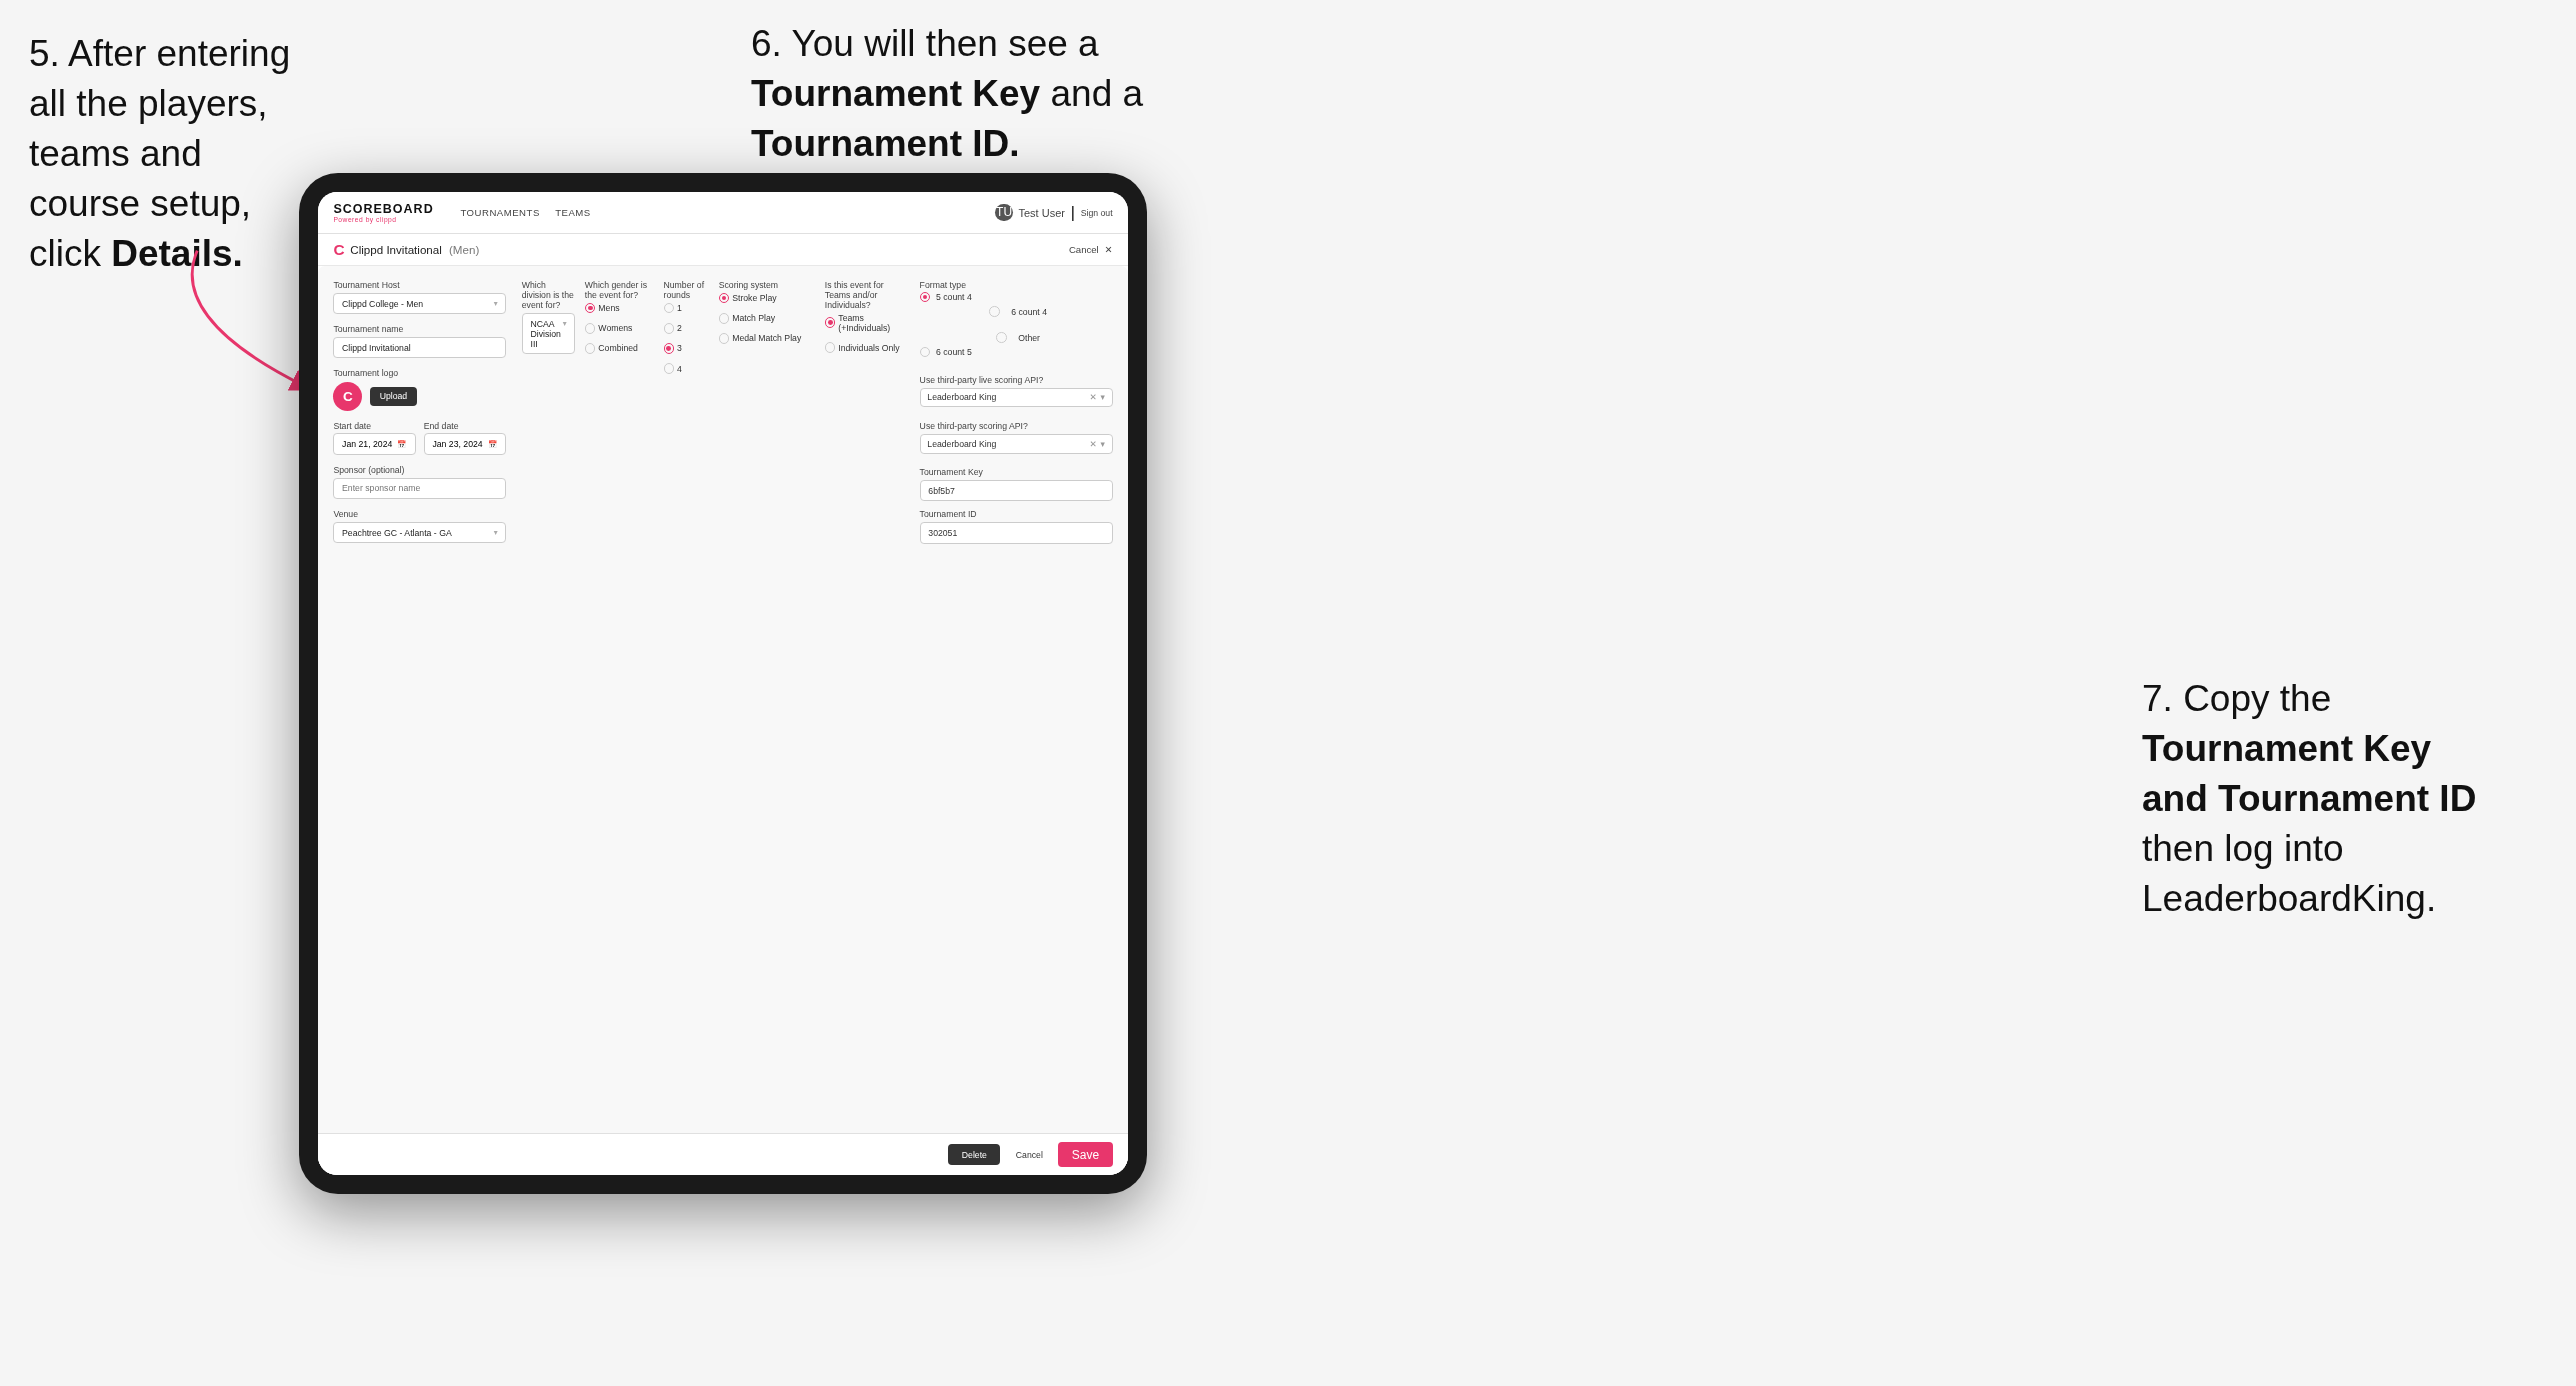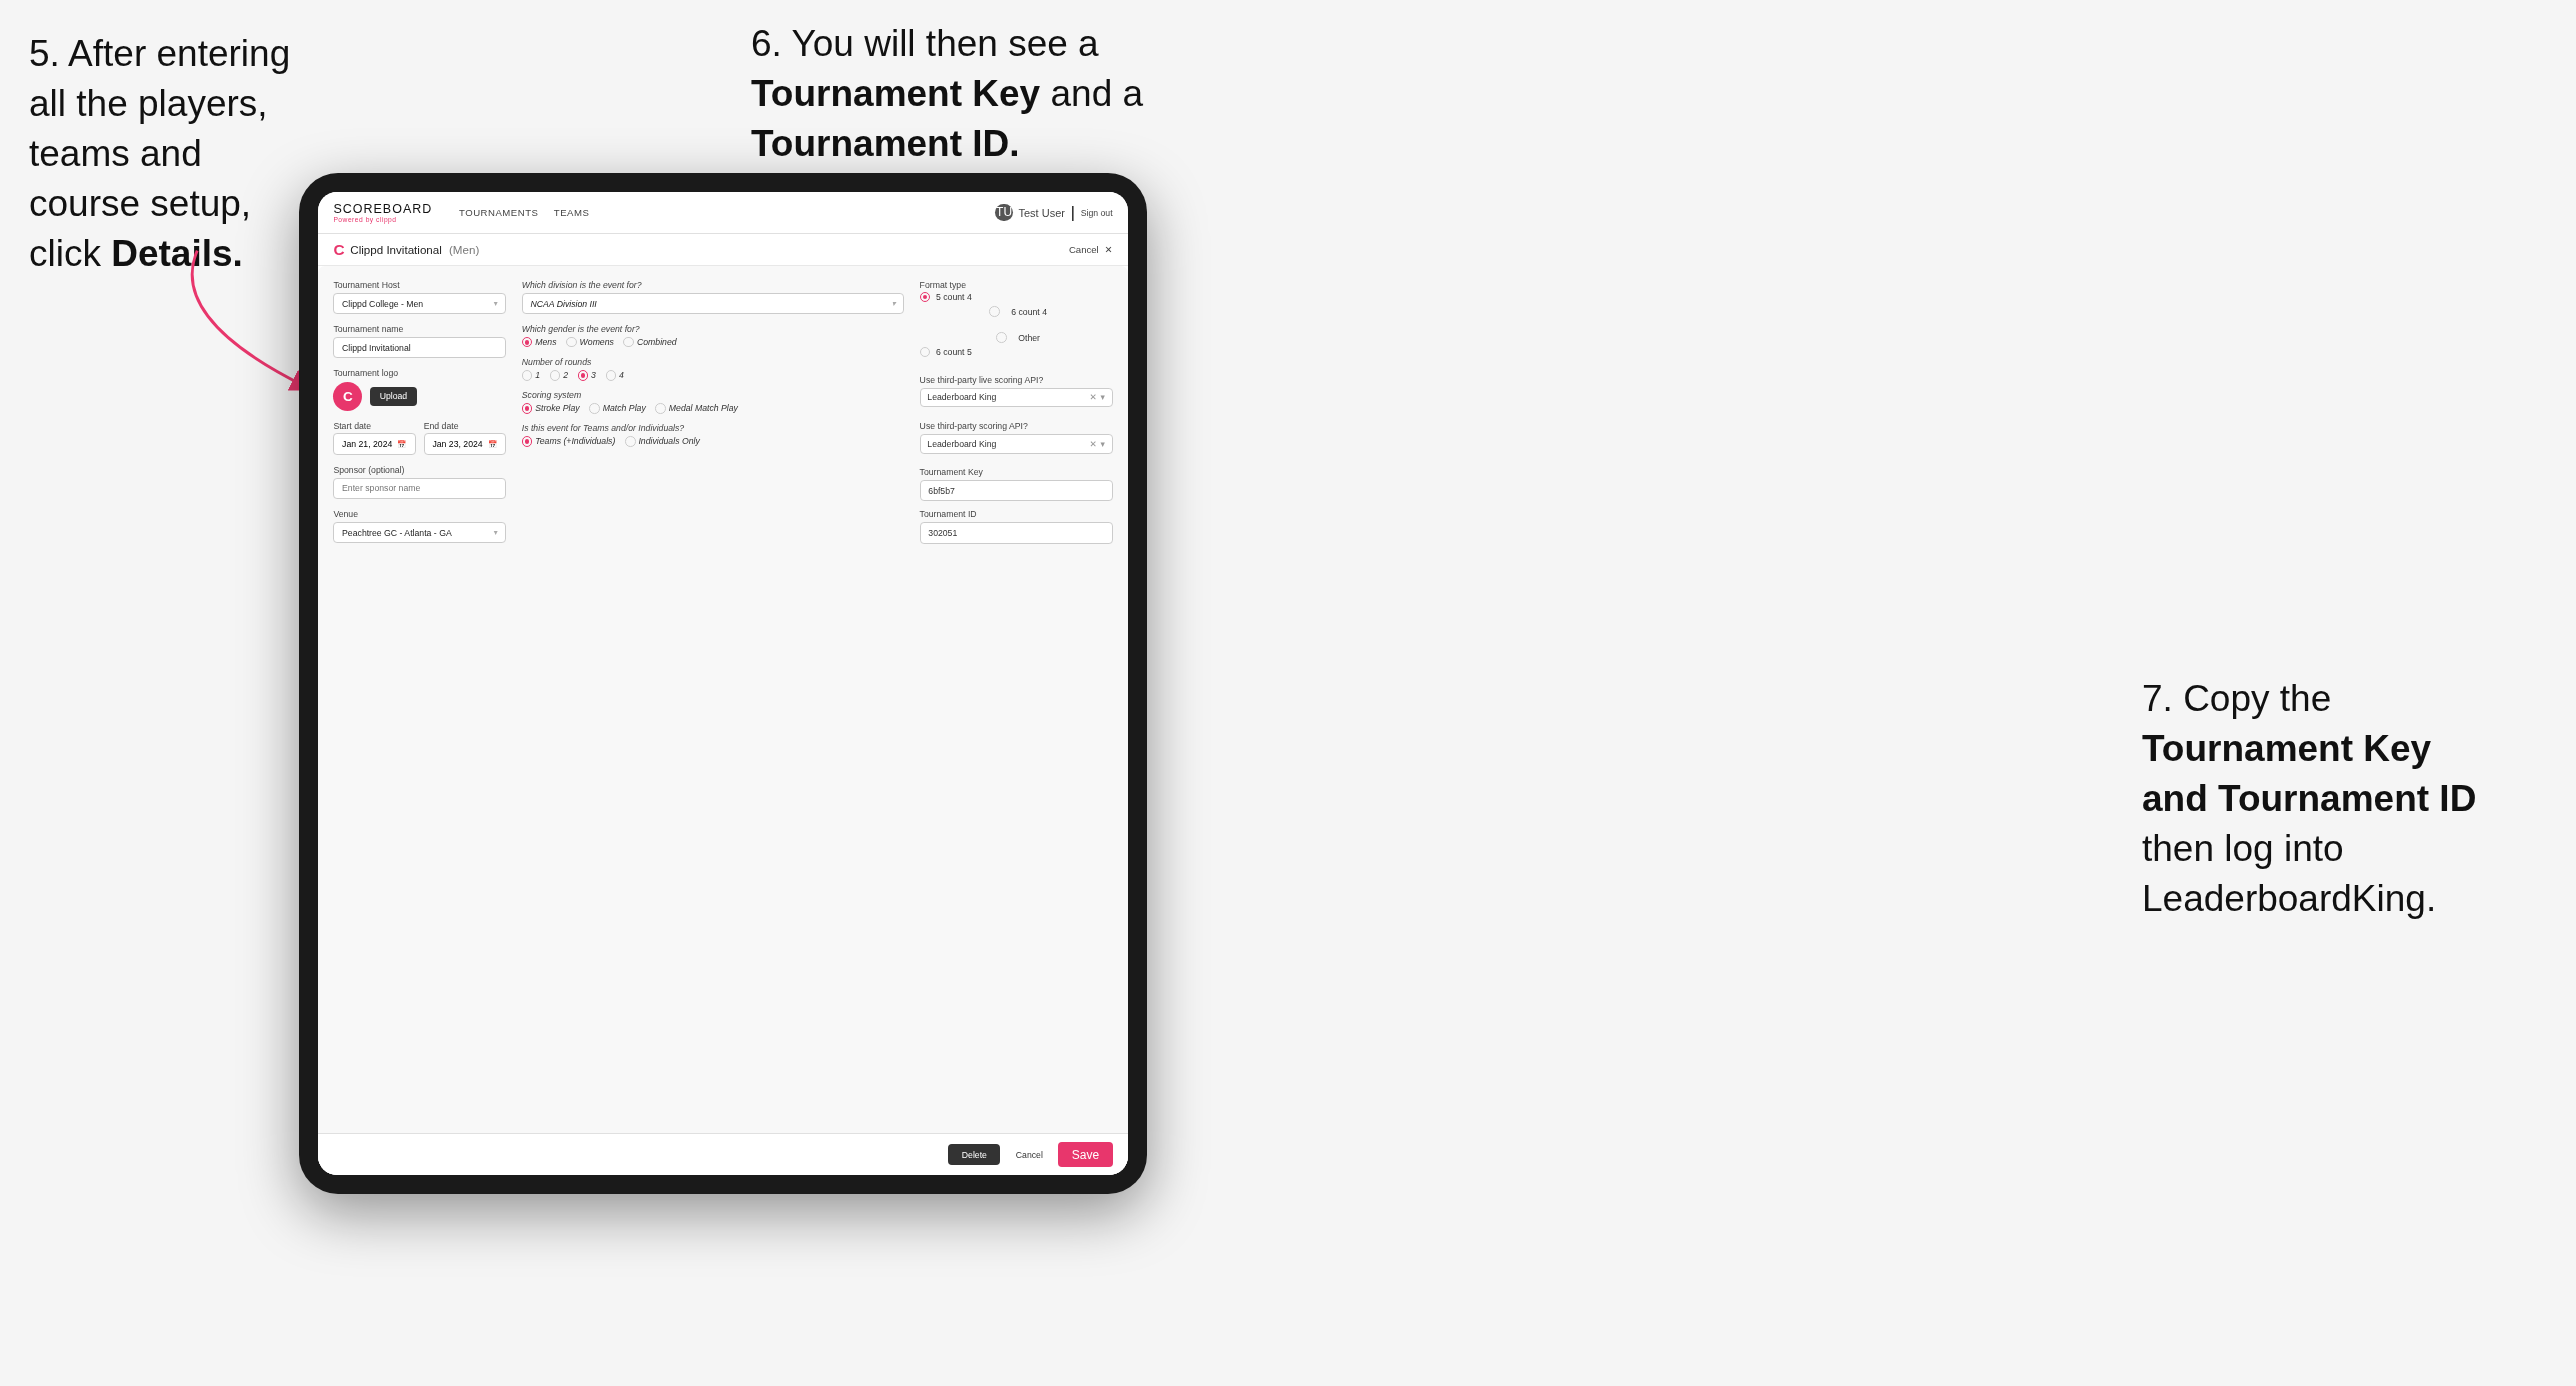--- a/index.html
+++ b/index.html
@@ -70,21 +70,21 @@
       gap: 19px;
       min-height: 42px;
     }
     .brand {
       display: flex;
       flex-direction: column;
       margin-right: 7.7px;
     }
     .brand-name {
       font-size: 12.5px;
-      font-weight: 400;
+      font-weight: 700;
       color: #111;
       letter-spacing: 1px;
       text-transform: uppercase;
     }
     .brand-sub {
       font-size: 6.7px;
       color: #e8366c;
       letter-spacing: 0.5px;
     }
     .nav-links {
@@ -185,21 +185,21 @@
     .form-area {
       flex: 1;
       padding: 13.5px 15.4px;
       display: flex;
       gap: 15.4px;
       overflow: hidden;
     }
 
     
     .col-left { width: 173px; display: flex; flex-direction: column; gap: 9.6px; }
-    .col-mid { flex: 1; display: flex; flex-direction: column; gap: 9.6px; font-style: italic; }
+    .col-mid { flex: 1; display: flex; flex-direction: row; gap: 9.6px; }
     .col-right { width: 193px; display: flex; flex-direction: column; gap: 7.7px; }
 
     .field-label {
       font-size: 8.7px;
       color: #444;
       margin-bottom: 2.9px;
       font-weight: 500;
     }
     .field-input {
       width: 100%;

